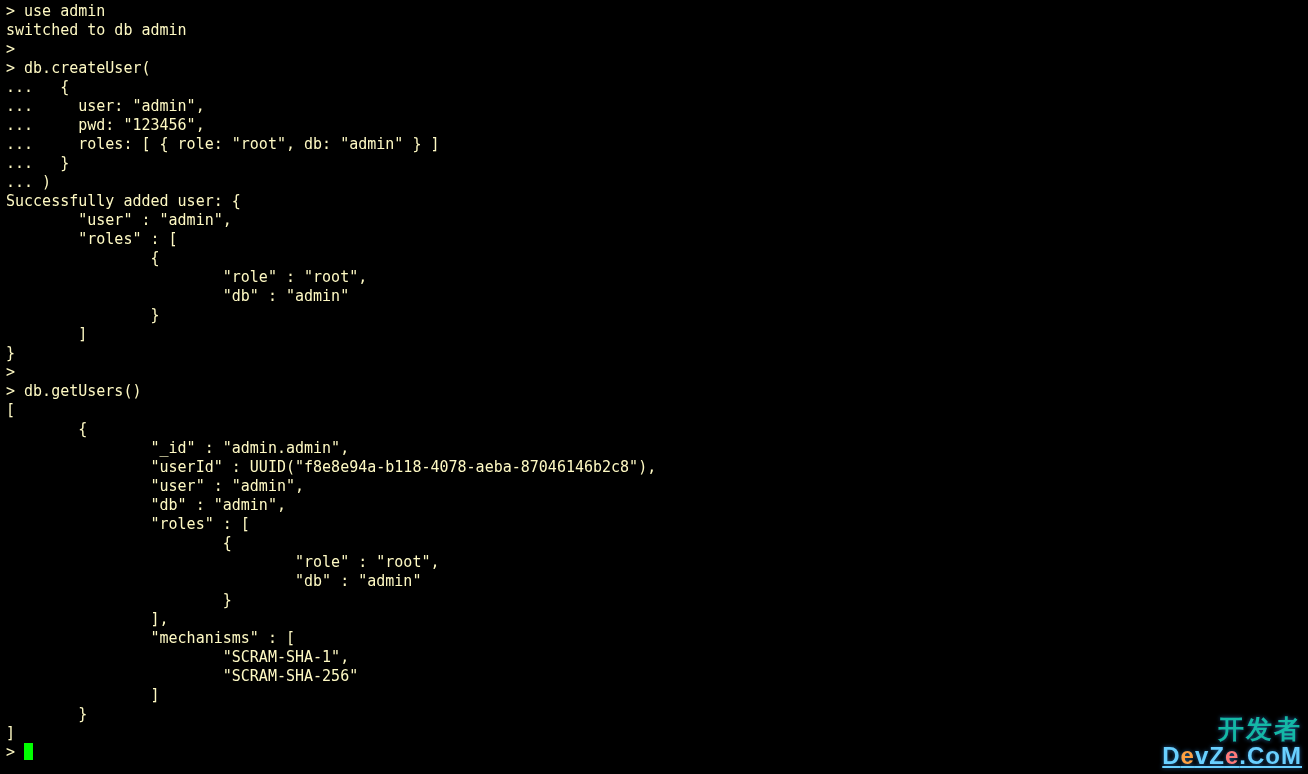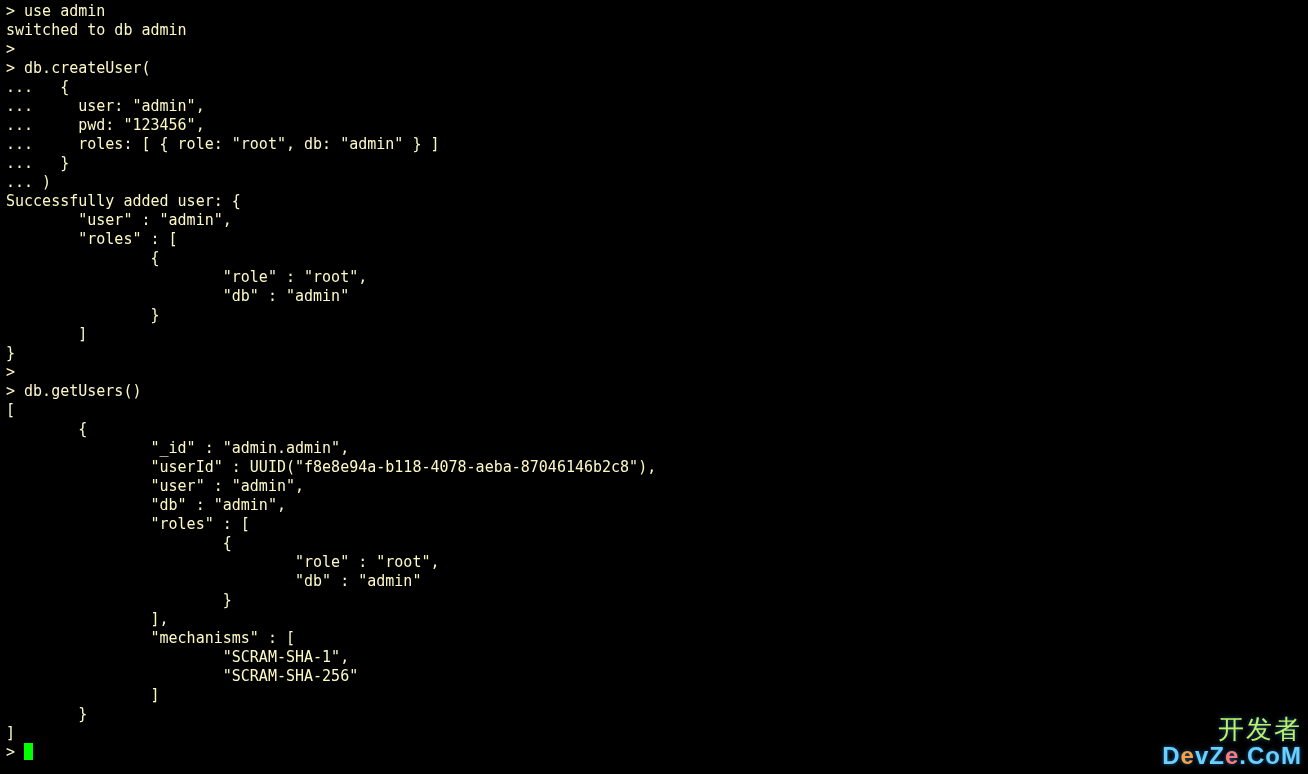--- a/index.html
+++ b/index.html
@@ -32,32 +32,33 @@
     position: absolute;
     right: 6px;
     bottom: 6px;
     text-align: right;
     font-family: "Microsoft YaHei", "PingFang SC", sans-serif;
     line-height: 1.05;
     pointer-events: none;
     user-select: none;
   }
   .watermark .cn {
-    color: #bef264;
+    color: #14b8a6;
     font-size: 26px;
-    font-weight: 400;
+    font-weight: 700;
     letter-spacing: 2px;
     text-shadow: 0 0 4px rgba(60,160,255,.6);
   }
   .watermark .en {
     color: #69d0ff;
     font-size: 24px;
     font-weight: 700;
     letter-spacing: 1px;
     text-shadow: 0 0 4px rgba(60,160,255,.6);
+    text-decoration: underline;
   }
   .watermark .en .o1 { color: #ffa040; }
   .watermark .en .o2 { color: #ff7a7a; }
 </style>
 </head>
 <body>
 
 <pre class="terminal"><span>&gt; use admin</span>
 <span>switched to db admin</span>
 <span>&gt;</span>

